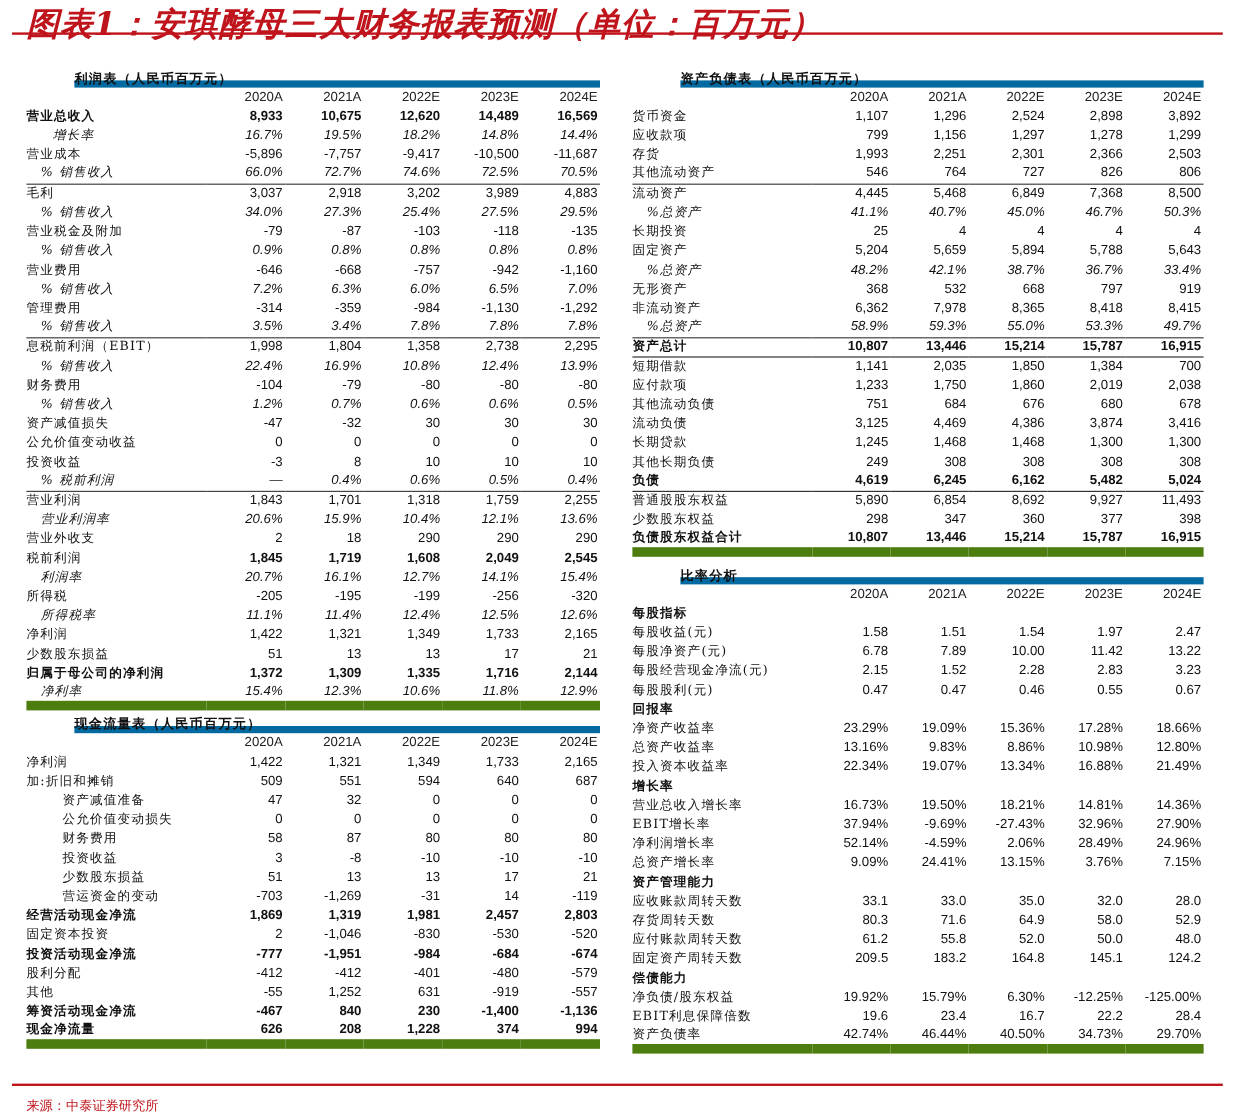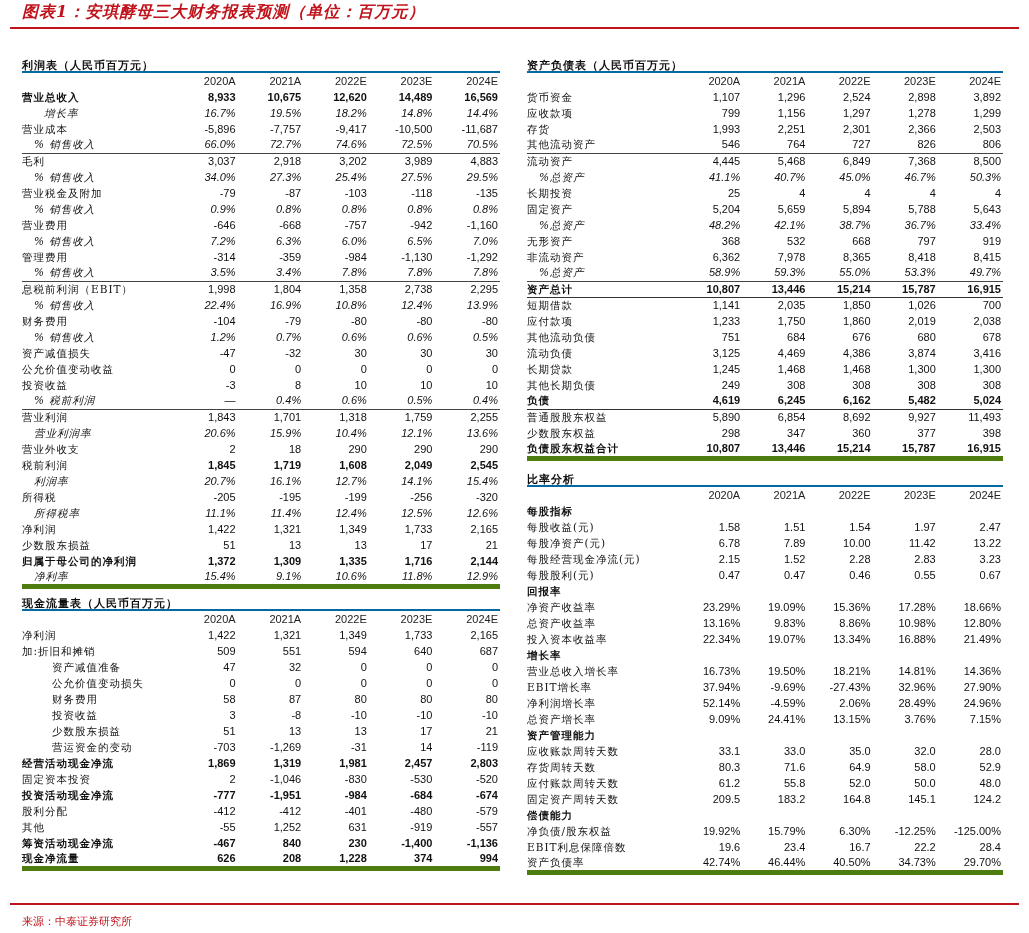--- a/index.html
+++ b/index.html
@@ -2,47 +2,47 @@
 <html><head>
 <meta charset="utf-8">
 <style>
   * { box-sizing: border-box; margin: 0; padding: 0; }
   body {
     width: 1029px; height: 933px; background: #ffffff; position: relative;
     font-family: "Liberation Sans", "DejaVu Sans", sans-serif; color: #111;
     overflow: hidden;
   }
   .title {
-    position: absolute; left: 22px; top: 2px; font-size: 16px; font-weight: bold;
+    position: absolute; left: 22px; top: 2px; font-size: 27px; font-weight: bold;
     font-style: italic; color: #c0141c; letter-spacing: 1px;
     font-family: "DejaVu Serif", serif;
   }
   .title-rule { position: absolute; left: 10px; right: 10px; top: 27px; height: 2px; background: #c0141c; }
   .bottom-rule { position: absolute; left: 10px; right: 10px; top: 903px; height: 2px; background: #c0141c; }
   .source { position: absolute; left: 22px; top: 914px; font-size: 11px; color: #c0141c; font-family: Liberation Serif, serif; }
 
   .panel { position: absolute; }
   .panel-left { left: 22px; width: 478px; }
   .panel-right { left: 527px; width: 476px; }
   .sec-title {
     font-size: 11px; font-weight: bold; height: 15px; line-height: 15px;
-    border-bottom: 2px solid #0369a1; font-family: "DejaVu Serif", serif; letter-spacing: 1px;
+    border-bottom: 6px solid #0369a1; font-family: "DejaVu Serif", serif; letter-spacing: 1px; margin-left: 40px;
   }
   table { border-collapse: collapse; width: 100%; table-layout: fixed; }
   td { font-size: 11px; height: 16px; line-height: 15px; padding: 0; white-space: nowrap; }
   td.lbl { text-align: left; font-family: "DejaVu Serif", serif; font-size: 10.5px; letter-spacing: 1px; }
   td.num { text-align: right; padding-right: 2px; }
   tr.hdr td { color: #222; }
   tr.bold td { font-weight: bold; }
   tr.ital td { font-style: italic; }
   tr.ital td.lbl { padding-left: 12px; }
   tr.ind1 td.lbl { padding-left: 22px; }
   tr.ind3 td.lbl { padding-left: 30px; }
   tr.topline td { border-top: 1px solid #444; margin-top: 16px; }
-  tr.botline td { border-bottom: 5px solid #4d7c0f; }
+  tr.botline td { border-bottom: 8px solid #4d7c0f; }
   tr.section td.lbl { font-weight: bold; }
 </style>
 </head>
 <body>
 
 <div class="title">图表1：安琪酵母三大财务报表预测（单位：百万元）</div>
 <div class="title-rule"></div>
 
 <div class="panel panel-left" style="top:58px;">
   <div class="sec-title">利润表（人民币百万元）</div>
@@ -300,21 +300,21 @@
           <td class="lbl">归属于母公司的净利润</td>
           <td class="num">1,372</td>
           <td class="num">1,309</td>
           <td class="num">1,335</td>
           <td class="num">1,716</td>
           <td class="num">2,144</td>
         </tr>
         <tr class="ital botline">
           <td class="lbl">净利率</td>
           <td class="num">15.4%</td>
-          <td class="num">9.1%</td>
+          <td class="num">12.3%</td>
           <td class="num">10.6%</td>
           <td class="num">11.8%</td>
           <td class="num">12.9%</td>
         </tr>
       </tbody>
     </table>
 </div>
 
 <div class="panel panel-left" style="top:596px;">
   <div class="sec-title">现金流量表（人民币百万元）</div>
@@ -582,21 +582,21 @@
           <td class="num" style="border-bottom: 1.5px solid rgb(51, 51, 51);">13,446</td>
           <td class="num" style="border-bottom: 1.5px solid rgb(51, 51, 51);">15,214</td>
           <td class="num" style="border-bottom: 1.5px solid rgb(51, 51, 51);">15,787</td>
           <td class="num" style="border-bottom: 1.5px solid rgb(51, 51, 51);">16,915</td>
         </tr>
         <tr class="">
           <td class="lbl">短期借款</td>
           <td class="num">1,141</td>
           <td class="num">2,035</td>
           <td class="num">1,850</td>
-          <td class="num">1,026</td>
+          <td class="num">1,384</td>
           <td class="num">700</td>
         </tr>
         <tr class="">
           <td class="lbl">应付款项</td>
           <td class="num">1,233</td>
           <td class="num">1,750</td>
           <td class="num">1,860</td>
           <td class="num">2,019</td>
           <td class="num">2,038</td>
         </tr>

